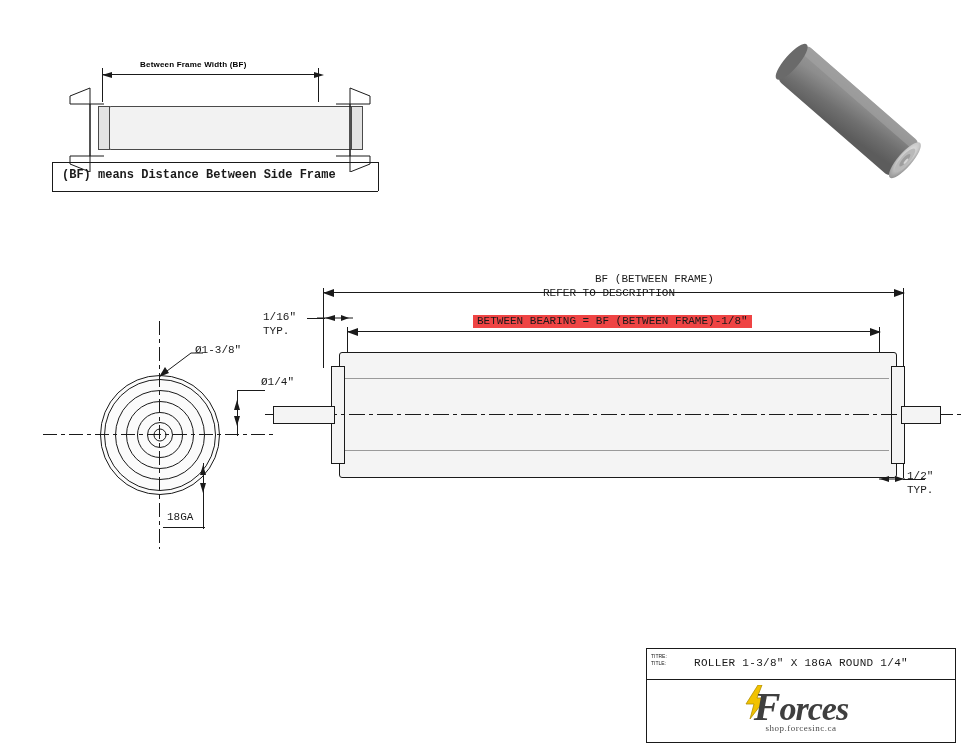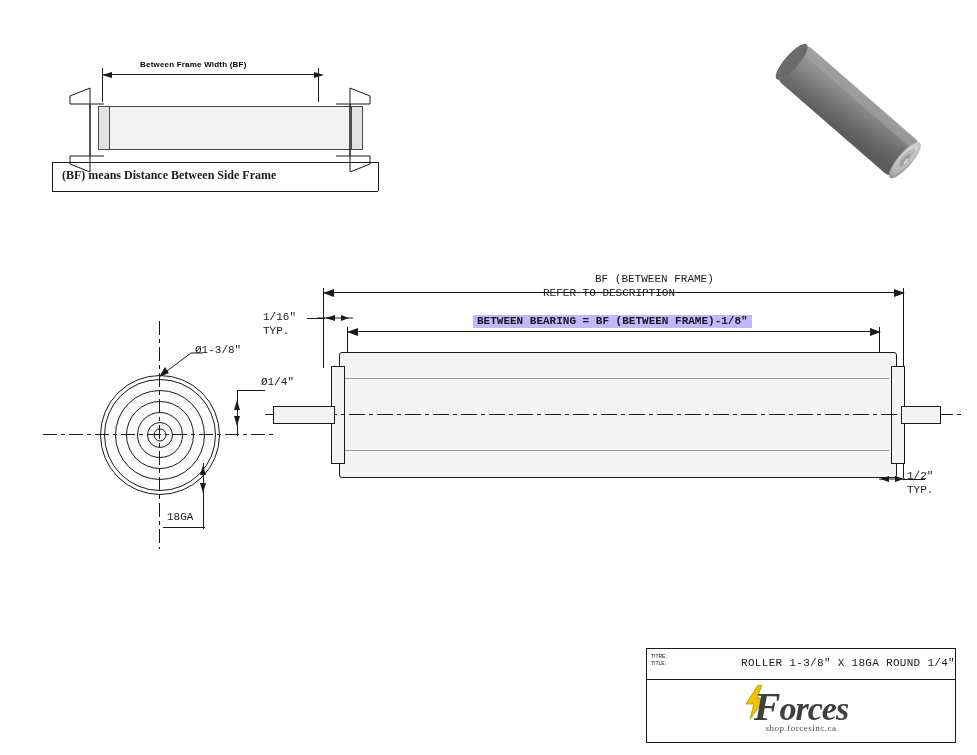--- a/index.html
+++ b/index.html
@@ -14,21 +14,21 @@
     background: #ffffff;
     font-family: "Liberation Sans", sans-serif;
     overflow: hidden;
   }
   .abs { position: absolute; }
   .line { position: absolute; background: #1a1a1a; }
   .hline { height: 1px; }
   .vline { width: 1px; }
   .txt {
     position: absolute;
-    font-family: Liberation Serif, serif;
+    font-family: Liberation Mono, monospace;
     color: #1a1a1a;
     white-space: pre;
     line-height: 1.15;
   }
   .mono { font-family: "Liberation Mono", monospace; }
 
   
   #bf-detail { left: 30px; top: 28px; width: 340px; height: 150px; }
   #bf-detail .frame-body {
     position: absolute;
@@ -95,21 +95,21 @@
   #titleblock .tb-tag {
     position: absolute;
     left: 4px; top: 4px;
     font-size: 5px;
     line-height: 7px;
     color: #1a1a1a;
   }
   #titleblock .tb-title {
     position: absolute;
     left: 0; right: 0; top: 8px;
-    text-align: right;
+    text-align: center;
     font-family: "Liberation Mono", monospace;
     font-size: 11px;
     letter-spacing: .3px;
     color: #1a1a1a;
   }
   #logo {
     position: absolute;
     left: 0; right: 0; top: 32px;
     height: 60px;
   }
@@ -252,21 +252,21 @@
     <div class="txt mono" style="left:296px; top:3px; font-size:11px;margin-left:44px;">BF (BETWEEN FRAME)</div>
     <div class="txt mono" style="left:288px; top:17px; font-size:11px;">REFER TO DESCRIPTION</div>
 
     <div class="line hline" style="left:92px; top:61px; width:532px;"></div>
     <div class="line vline" style="left:92px; top:57px; height:42px;"></div>
     <div class="line vline" style="left:624px; top:57px; height:125px;"></div>
     <svg class="abs" style="left:86px; top:55px;" width="546" height="14">
       <polygon points="6,7 17,3 17,11" fill="#1a1a1a"></polygon>
       <polygon points="540,7 529,3 529,11" fill="#1a1a1a"></polygon>
     </svg>
-    <div class="txt mono" style="left:218px; top:45px; font-size:11px; background:#c4b5fd; padding:0 4px;font-weight:bold;">BETWEEN BEARING = BF (BETWEEN FRAME)-1/8″</div>
+    <div class="txt mono" style="left:218px; top:45px; font-size:11px; background:#ef4444; padding:0 4px;">BETWEEN BEARING = BF (BETWEEN FRAME)-1/8″</div>
 
     <div class="txt mono" style="left:8px; top:41px; font-size:11px;">1/16″</div>
     <div class="txt mono" style="left:8px; top:55px; font-size:11px;">TYP.</div>
     <div class="line hline" style="left:52px; top:48px; width:18px;"></div>
     <svg class="abs" style="left:62px; top:44px;" width="40" height="24">
       <line x1="0" y1="4" x2="36" y2="4" stroke="#1a1a1a" stroke-width="1"></line>
       <polygon points="8,4 18,1 18,7" fill="#1a1a1a"></polygon>
       <polygon points="32,4 24,1 24,7" fill="#1a1a1a"></polygon>
     </svg>
 

